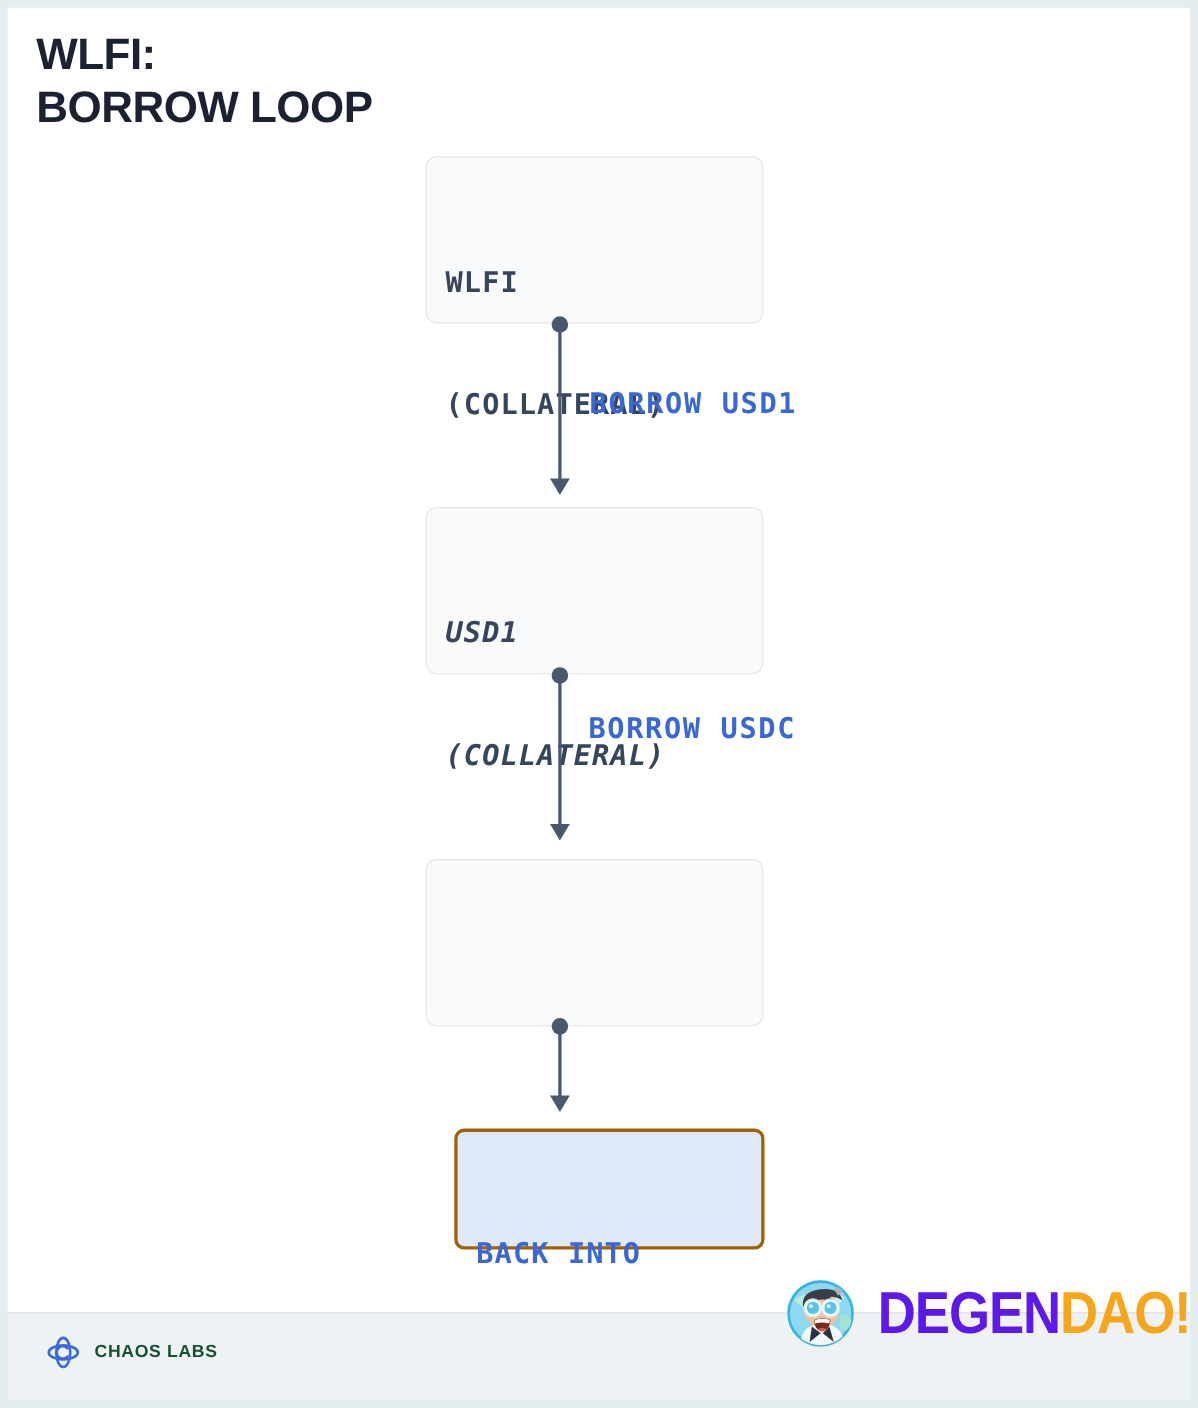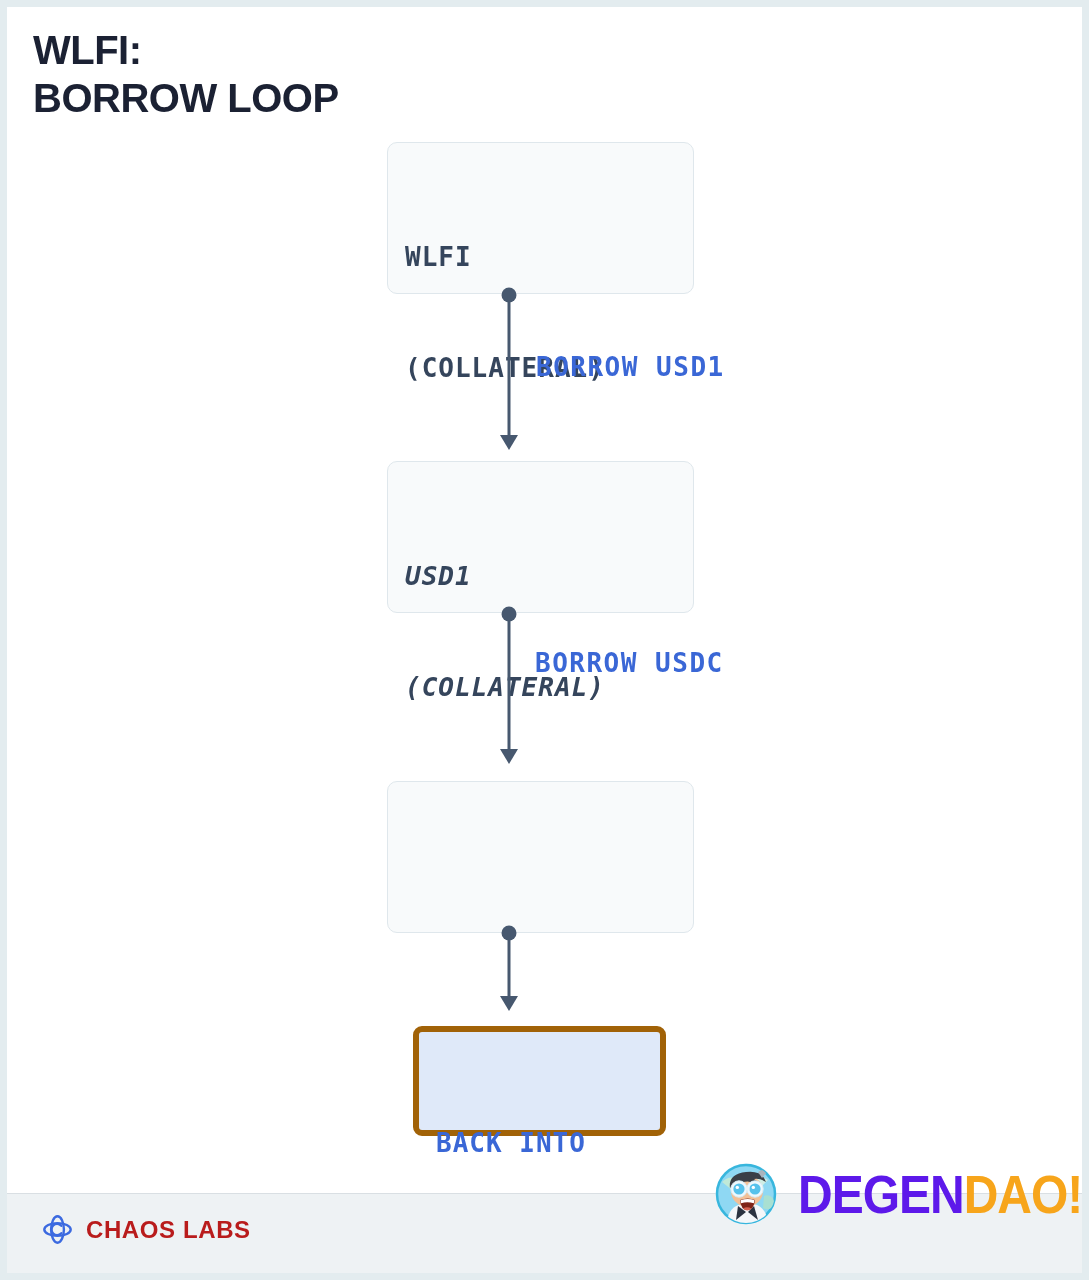--- a/index.html
+++ b/index.html
@@ -24,22 +24,22 @@
     background:#f8fafb;border:1.5px solid #dfe7ec;border-radius:10px;
     box-sizing:border-box;padding:22px 18px 0 17px;
     font-family:"DejaVu Sans Mono","Liberation Mono",monospace;
     font-size:26px;font-weight:600;letter-spacing:1px;
     color:#35455c;line-height:37px;white-space:pre;margin-left:32px;
   }
   .node-1{top:142px;}
   .node-2{top:461px;font-style:italic;}
   .node-3{top:781px;}
   .node-4{
-    top:1026px;left:381px;width:253px;height:110px;
-    background:#dfe9f9;border:6px solid #a16207;border-radius:9px;
+    top:1026px;left:381px;width:282px;height:110px;
+    background:#dfe9f9;border:3px solid #a16207;border-radius:9px;
     color:#3a67d6;line-height:36px;padding-top:21px;
   }
   
   .edge{position:absolute;left:0;top:0;width:0;height:0;}
   .edge .dot{
     position:absolute;width:15px;height:15px;border-radius:50%;
     background:#47586f;transform:translate(-50%,-50%);
   }
   .edge .shaft{
     position:absolute;width:3px;background:#47586f;
@@ -59,21 +59,21 @@
   
   .footer{
     position:absolute;left:0;top:1193px;width:1089px;height:87px;
     background:#eef2f4;border-top:1px solid #d9dfe3;box-sizing:border-box;
     z-index:10;
   }
   .footer-brand{
     position:absolute;left:42px;top:20px;display:flex;align-items:center;gap:13px;
   }
   .footer-brand-label{
-    font-size:24px;font-weight:700;color:#b91c1c;letter-spacing:0.6px;
+    font-size:16px;font-weight:700;color:#14532d;letter-spacing:0.6px;
   }
   
   .watermark{
     position:absolute;left:714px;top:1156px;height:76px;
     display:flex;align-items:center;gap:20px;z-index:20;
   }
   .watermark-text{
     font-size:48px;font-weight:800;letter-spacing:-1px;
     transform:scaleY(1.12);display:inline-block;white-space:pre;
   }

